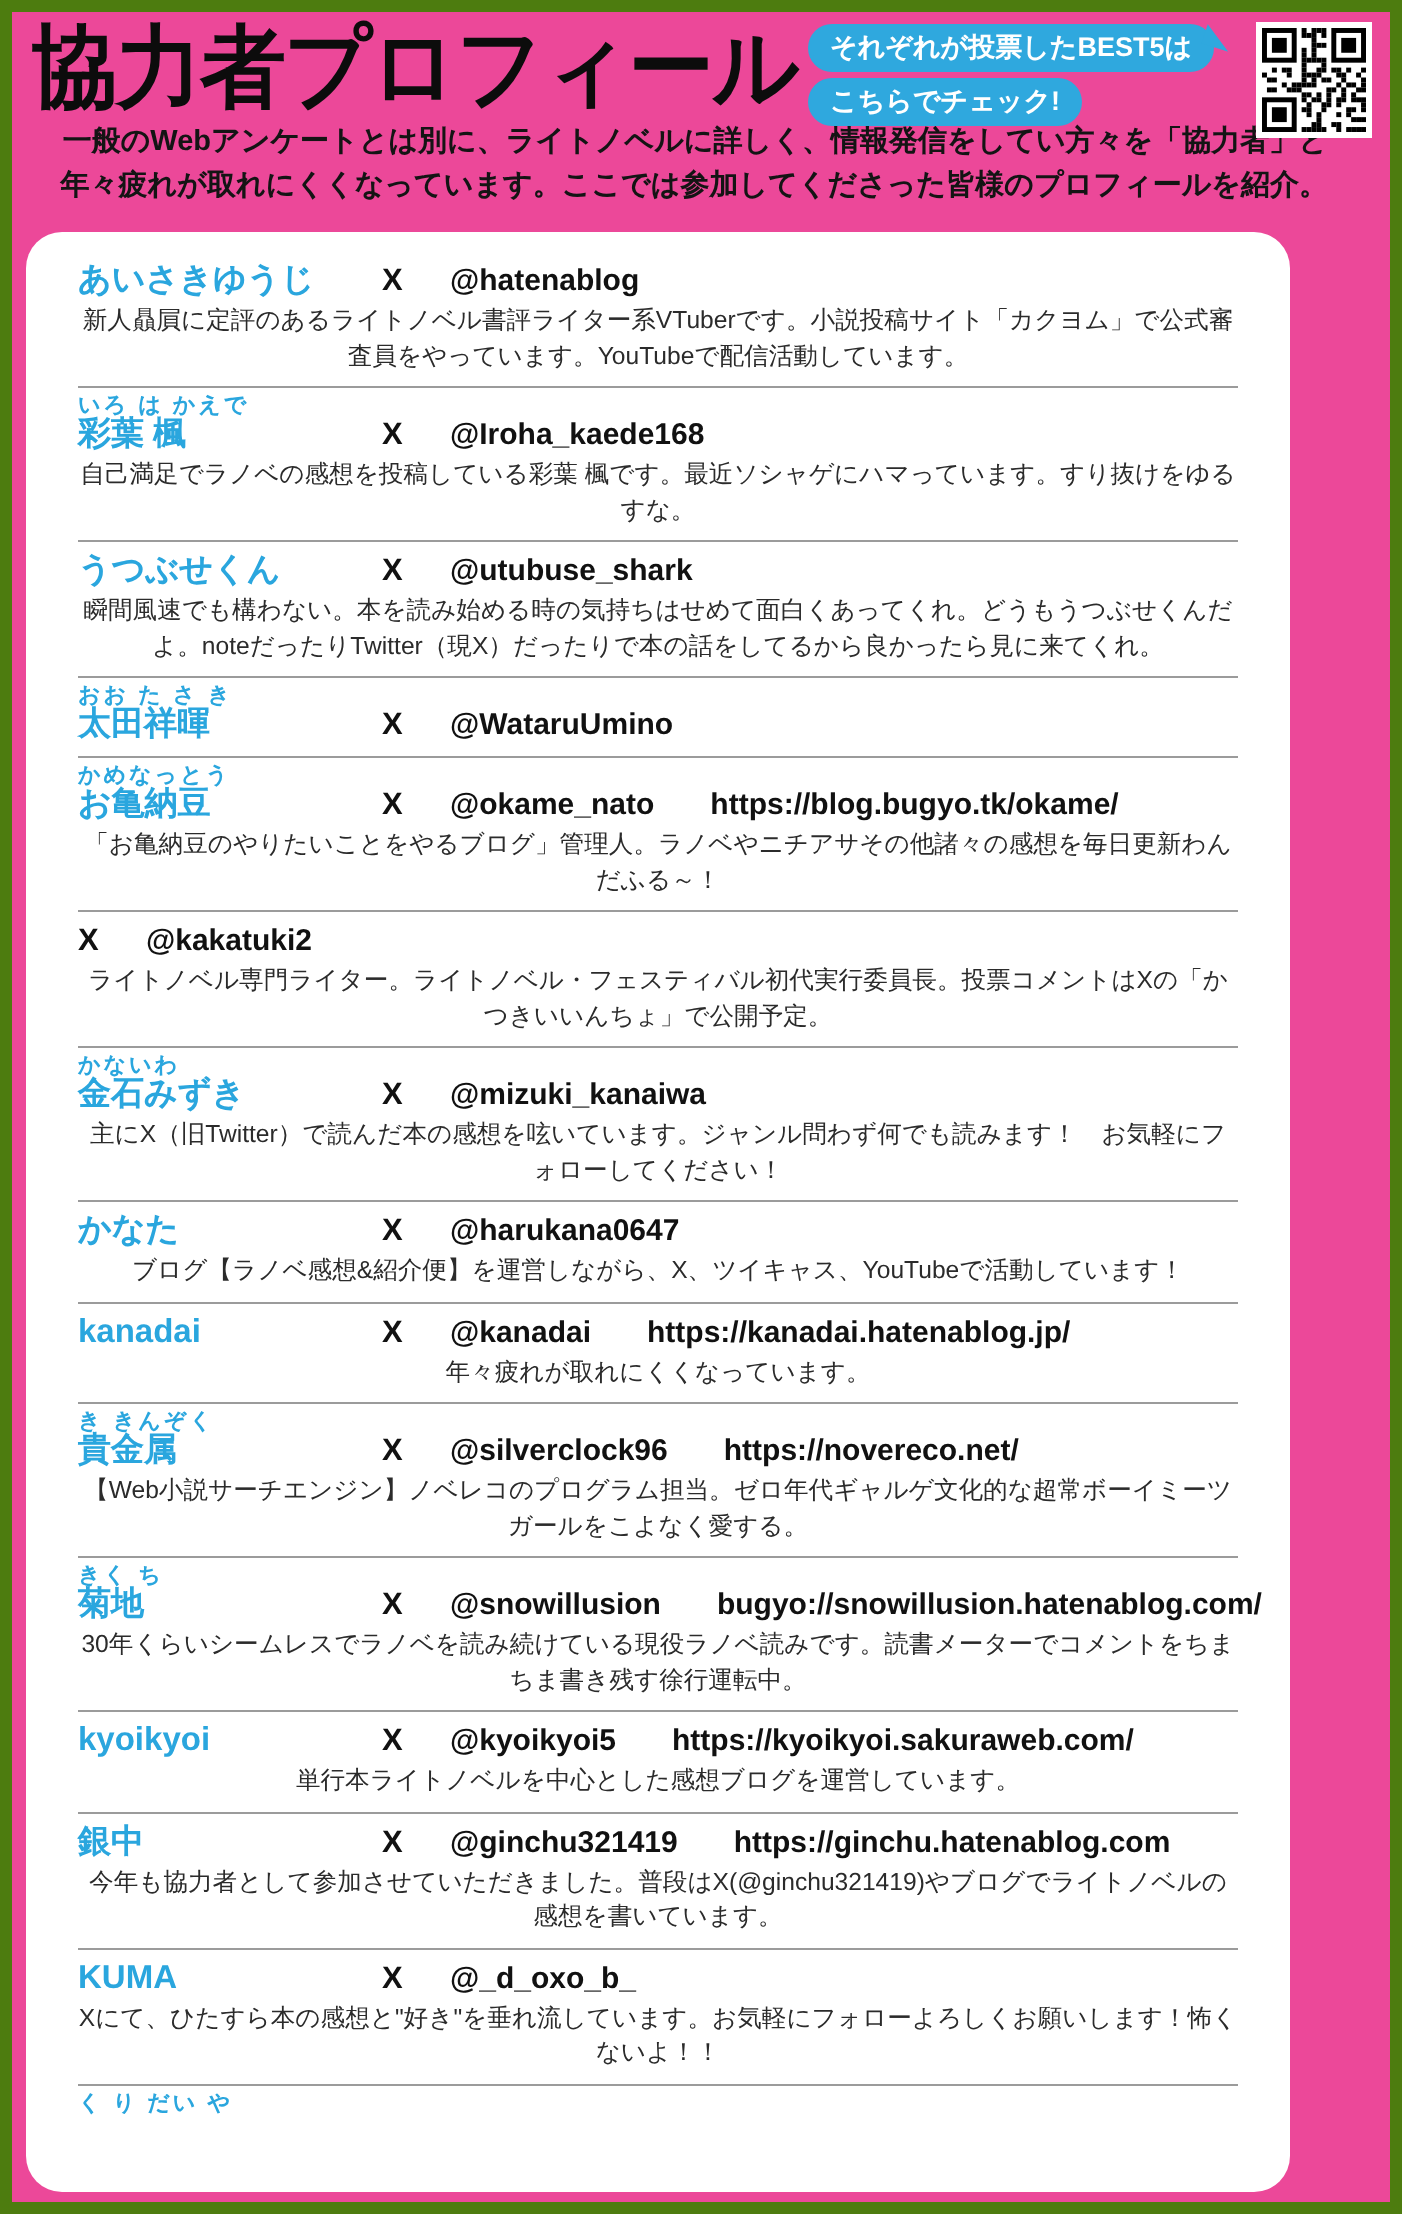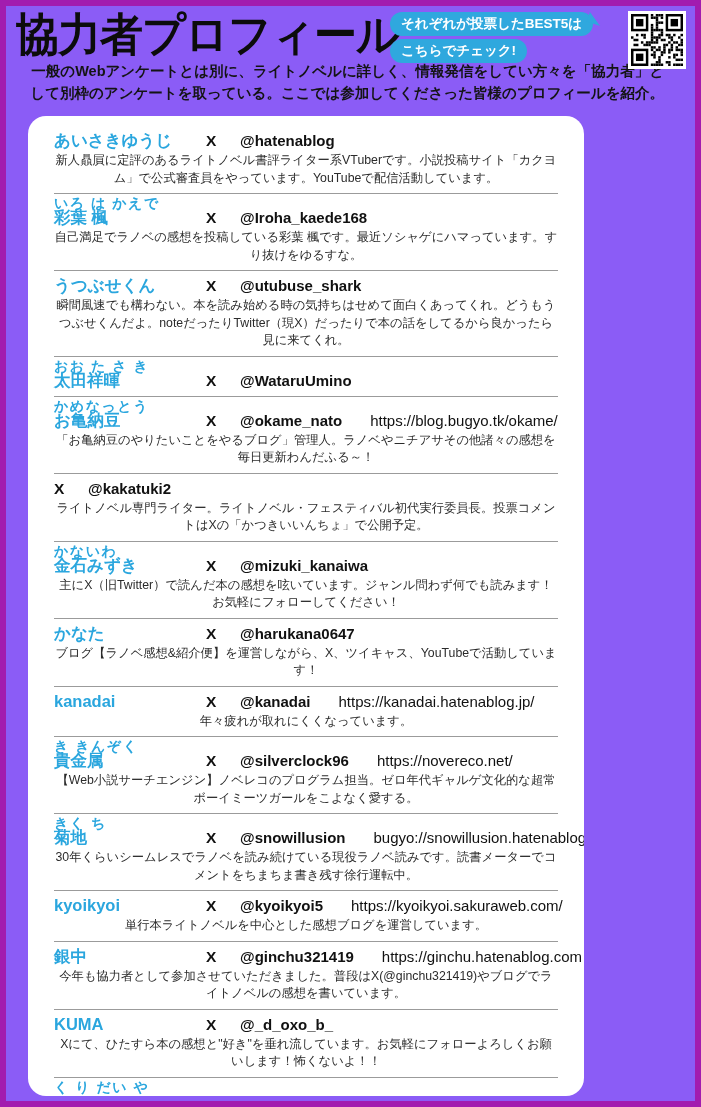--- a/index.html
+++ b/index.html
@@ -4,85 +4,85 @@
 <style>
   html,body{margin:0;padding:0;}
   body{
     width:701px;height:1107px;
     font-family:"Liberation Sans","DejaVu Sans",sans-serif;
     background:#fff;
   }
   .page{
     position:relative;box-sizing:border-box;
     width:701px;height:1107px;
-    background:#8b5cf6;
-    border:6px solid #a21caf;
+    background:#ec4899;
+    border:6px solid #4d7c0f;
     overflow:hidden;
   }
   
   .hdr{position:relative;padding:4px 10px 0 10px;height:104px;}
   .title{
     font-size:43px;font-weight:900;color:#0c0c0c;
     letter-spacing:-1px;line-height:1.1;margin:0;
     transform:scaleY(1.05);transform-origin:top left;
   }
   .intro{
     font-size:14.5px;font-weight:700;color:#141414;
     line-height:1.5;margin-top:4px;width:648px;text-align:right;
   }
-  .bubble-wrap{position:absolute;left:384px;top:6px;width:250px;}
+  .bubble-wrap{position:absolute;left:398px;top:6px;width:250px;}
   .pill{
     display:inline-block;background:#2FA8DE;color:#fff;
     font-size:13.5px;font-weight:700;line-height:1.2;
     padding:4px 11px;border-radius:14px;margin-bottom:3px;
     position:relative;white-space:nowrap;
   }
   .pill-tail{
     position:absolute;right:-9px;top:2px;width:0;height:0;
     border-style:solid;border-width:10px 0 0 14px;
     border-color:transparent transparent transparent #2FA8DE;
     transform:rotate(18deg);
   }
   .qr-box{
     position:absolute;right:9px;top:5px;width:58px;height:58px;
     background:#fff;padding:3px;box-sizing:border-box;
   }
   .qr-box svg{display:block;width:52px;height:52px;}
   
   .card{
-    position:absolute;left:22px;top:110px;width:556px;height:980px;
+    position:absolute;left:7px;top:110px;width:632px;height:980px;
     background:#fff;border-radius:18px;
     box-sizing:border-box;padding:10px 26px 10px 26px;
     overflow:hidden;
   }
   .profile{
     padding:5px 0 6px 0;
     border-bottom:1px solid #9b9b9b;
   }
   .profile:last-child{border-bottom:none;}
   .p-head{display:flex;align-items:flex-end;}
   .p-namecol{flex:0 0 152px;}
   .p-furi{
-    display:block;font-size:14px;line-height:9px;
+    display:block;font-size:11px;line-height:9px;
     color:#2AA6DE;font-weight:700;letter-spacing:1.5px;
   }
   .p-name{
     display:block;font-size:16.5px;line-height:19px;
     color:#2AA6DE;font-weight:700;
   }
   .p-x{
     flex:0 0 34px;font-size:15.5px;font-weight:700;color:#111;
     line-height:19px;
   }
   .p-handle{
     font-size:15px;font-weight:700;color:#111;line-height:19px;
     margin-right:28px;white-space:nowrap;
   }
   .p-url{
-    font-size:15px;font-weight:400;color:#111;line-height:19px;
+    font-size:15px;font-weight:700;color:#111;line-height:19px;
     white-space:nowrap;
   }
   .p-desc{
     margin-top:2px;font-size:12.3px;line-height:17.5px;color:#2b2b2b;text-align:center;
   }
 </style>
 </head>
 <body>
 
 <div class="page">
@@ -222,21 +222,21 @@
           <rect x="36" y="2.4" width="12" height="12" fill="#fff"></rect>
           <rect x="38.4" y="4.8" width="7.199999999999999" height="7.199999999999999" fill="#000"></rect>
           <rect x="0" y="33.6" width="16.8" height="16.8" fill="#000"></rect>
           <rect x="2.4" y="36" width="12" height="12" fill="#fff"></rect>
           <rect x="4.8" y="38.4" width="7.199999999999999" height="7.199999999999999" fill="#000"></rect>
         </svg>
     </div>
 
     <div class="intro">
       <span>一般のWebアンケートとは別に、ライトノベルに詳しく、情報発信をしてい方々を「協力者」と</span><br>
-      <span>して別枠のアンケートを取っている。ここでは参加してくださった皆様のプロフィールを紹介。</span>
+      <span>年々疲れが取れにくくなっています。ここでは参加してくださった皆様のプロフィールを紹介。</span>
     </div>
   </div>
 
   <div class="card">
     <div id="profile-list">
   <div class="profile">
     <div class="p-head">
       <span class="p-namecol">
 
         <span class="p-name">あいさきゆうじ</span>

